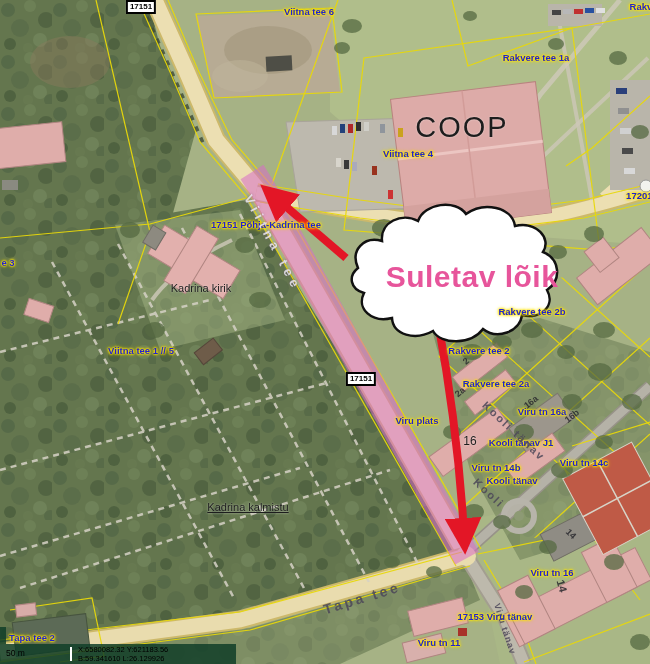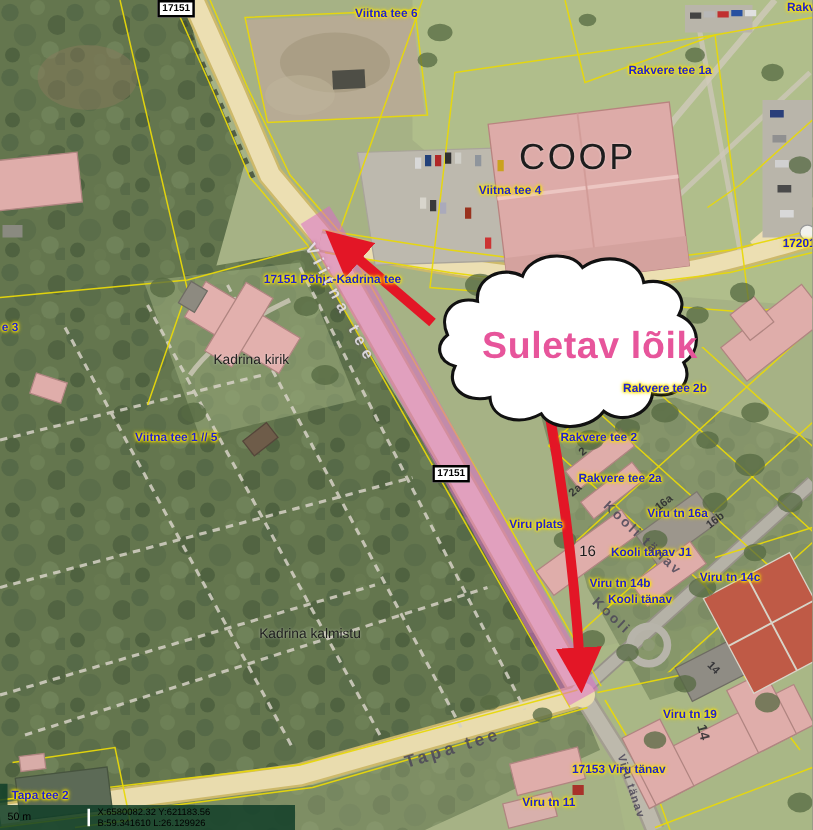--- a/index.html
+++ b/index.html
@@ -285,31 +285,31 @@
       <div class="lbl st" style="left: 532px; top: 311px; transform: translate(-50%, -50%) rotate(0deg);">Rakvere tee 2b</div>
       <div class="lbl st" style="left: 141px; top: 350px; transform: translate(-50%, -50%) rotate(0deg);">Viitna tee 1 // 5</div>
       <div class="lbl st" style="left: 479px; top: 350px; transform: translate(-50%, -50%) rotate(0deg);">Rakvere tee 2</div>
       <div class="lbl bn" style="left: 466px; top: 361px; transform: translate(-50%, -50%) rotate(-40deg);">2</div>
       <div class="lbl st" style="left: 496px; top: 383px; transform: translate(-50%, -50%) rotate(0deg); text-align: right;">Rakvere tee 2a</div>
       <div class="lbl rn" style="left: 361px; top: 379px; transform: translate(-50%, -50%) rotate(0deg);">17151</div>
       <div class="lbl bn" style="left: 460px; top: 392px; transform: translate(-50%, -50%) rotate(-40deg);">2a</div>
       <div class="lbl st" style="left: 542px; top: 411px; transform: translate(-50%, -50%) rotate(0deg);">Viru tn 16a</div>
       <div class="lbl bn" style="left: 531px; top: 402px; transform: translate(-50%, -50%) rotate(-38deg);">16a</div>
       <div class="lbl bn" style="left: 572px; top: 416px; transform: translate(-50%, -50%) rotate(-38deg);">16b</div>
-      <div class="lbl st" style="left: 417px; top: 420px; transform: translate(-50%, -50%) rotate(0deg); margin-left: 12px;">Viru plats</div>
+      <div class="lbl st" style="left: 417px; top: 420px; transform: translate(-50%, -50%) rotate(0deg);">Viru plats</div>
       <div class="lbl st" style="left: 521px; top: 442px; transform: translate(-50%, -50%) rotate(0deg);">Kooli tänav J1</div>
       <div class="lbl rt" style="left: 514px; top: 431px; transform: translate(-50%, -50%) rotate(43deg);">Kooli tänav</div>
       <div class="lbl pl" style="left: 470px; top: 441px; font-size: 12px; transform: translate(-50%, -50%) rotate(0deg);">16</div>
       <div class="lbl st" style="left: 496px; top: 467px; transform: translate(-50%, -50%) rotate(0deg);">Viru tn 14b</div>
       <div class="lbl st" style="left: 512px; top: 480px; transform: translate(-50%, -50%) rotate(0deg);">Kooli tänav</div>
       <div class="lbl rt" style="left: 489px; top: 493px; transform: translate(-50%, -50%) rotate(43deg);">Kooli</div>
       <div class="lbl st" style="left: 584px; top: 462px; transform: translate(-50%, -50%) rotate(0deg);">Viru tn 14c</div>
-      <div class="lbl pl" style="left: 248px; top: 507px; transform: translate(-50%, -50%) rotate(0deg);">Kadrina kalmistu</div>
+      <div class="lbl pl" style="left: 248px; top: 507px; transform: translate(-50%, -50%) rotate(0deg); text-decoration: underline;">Kadrina kalmistu</div>
       <div class="lbl bn" style="left: 571px; top: 534px; transform: translate(-50%, -50%) rotate(45deg);">14</div>
-      <div class="lbl st" style="left: 552px; top: 572px; transform: translate(-50%, -50%) rotate(0deg);">Viru tn 19</div>
+      <div class="lbl st" style="left: 552px; top: 572px; transform: translate(-50%, -50%) rotate(0deg);">Viru tn 16</div>
       <div class="lbl bn" style="left: 562px; top: 586px; font-size: 11px; transform: translate(-50%, -50%) rotate(75deg);">14</div>
       <div class="lbl rt" style="left: 362px; top: 598px; font-size: 14px; letter-spacing: 3px; transform: translate(-50%, -50%) rotate(-17deg);">Tapa tee</div>
       <div class="lbl st" style="left: 495px; top: 616px; transform: translate(-50%, -50%) rotate(0deg);">17153 Viru tänav</div>
       <div class="lbl rt" style="left: 505px; top: 629px; font-size: 9px; letter-spacing: 1px; transform: translate(-50%, -50%) rotate(72deg);">Viru tänav</div>
       <div class="lbl st" style="left: 439px; top: 642px; transform: translate(-50%, -50%) rotate(0deg);">Viru tn 11</div>
       <div class="lbl st" style="left: 32px; top: 637px; transform: translate(-50%, -50%) rotate(0deg);">Tapa tee 2</div>
     </div>
 
 <div class="cloud-text" style="left:443px;top:277px;">Suletav lõik</div>
 

